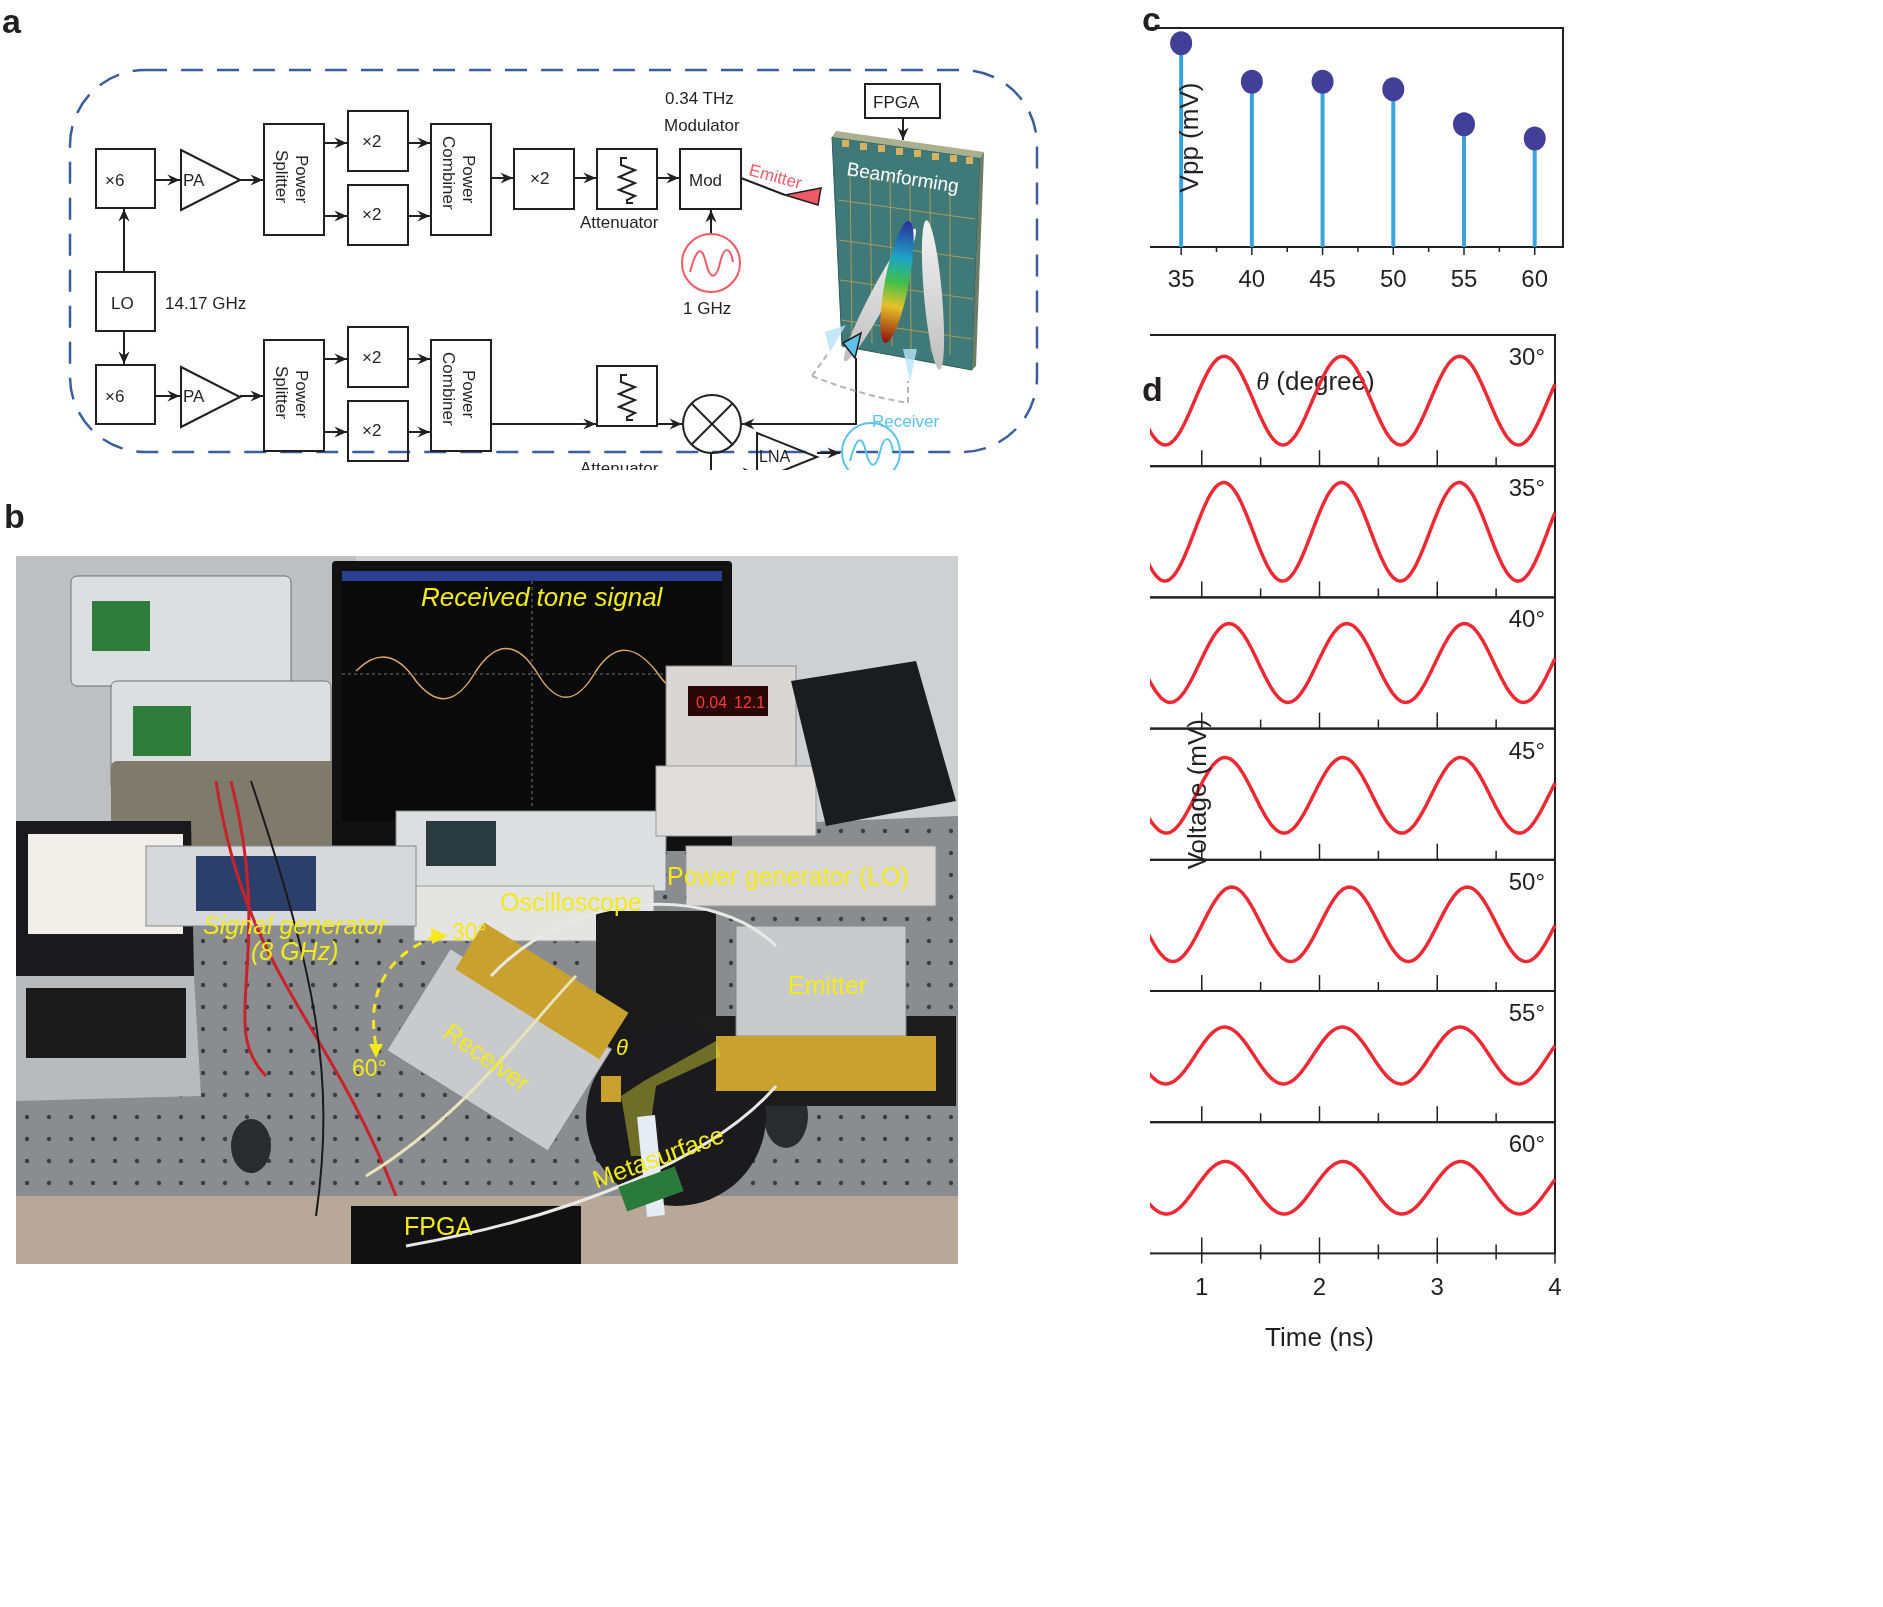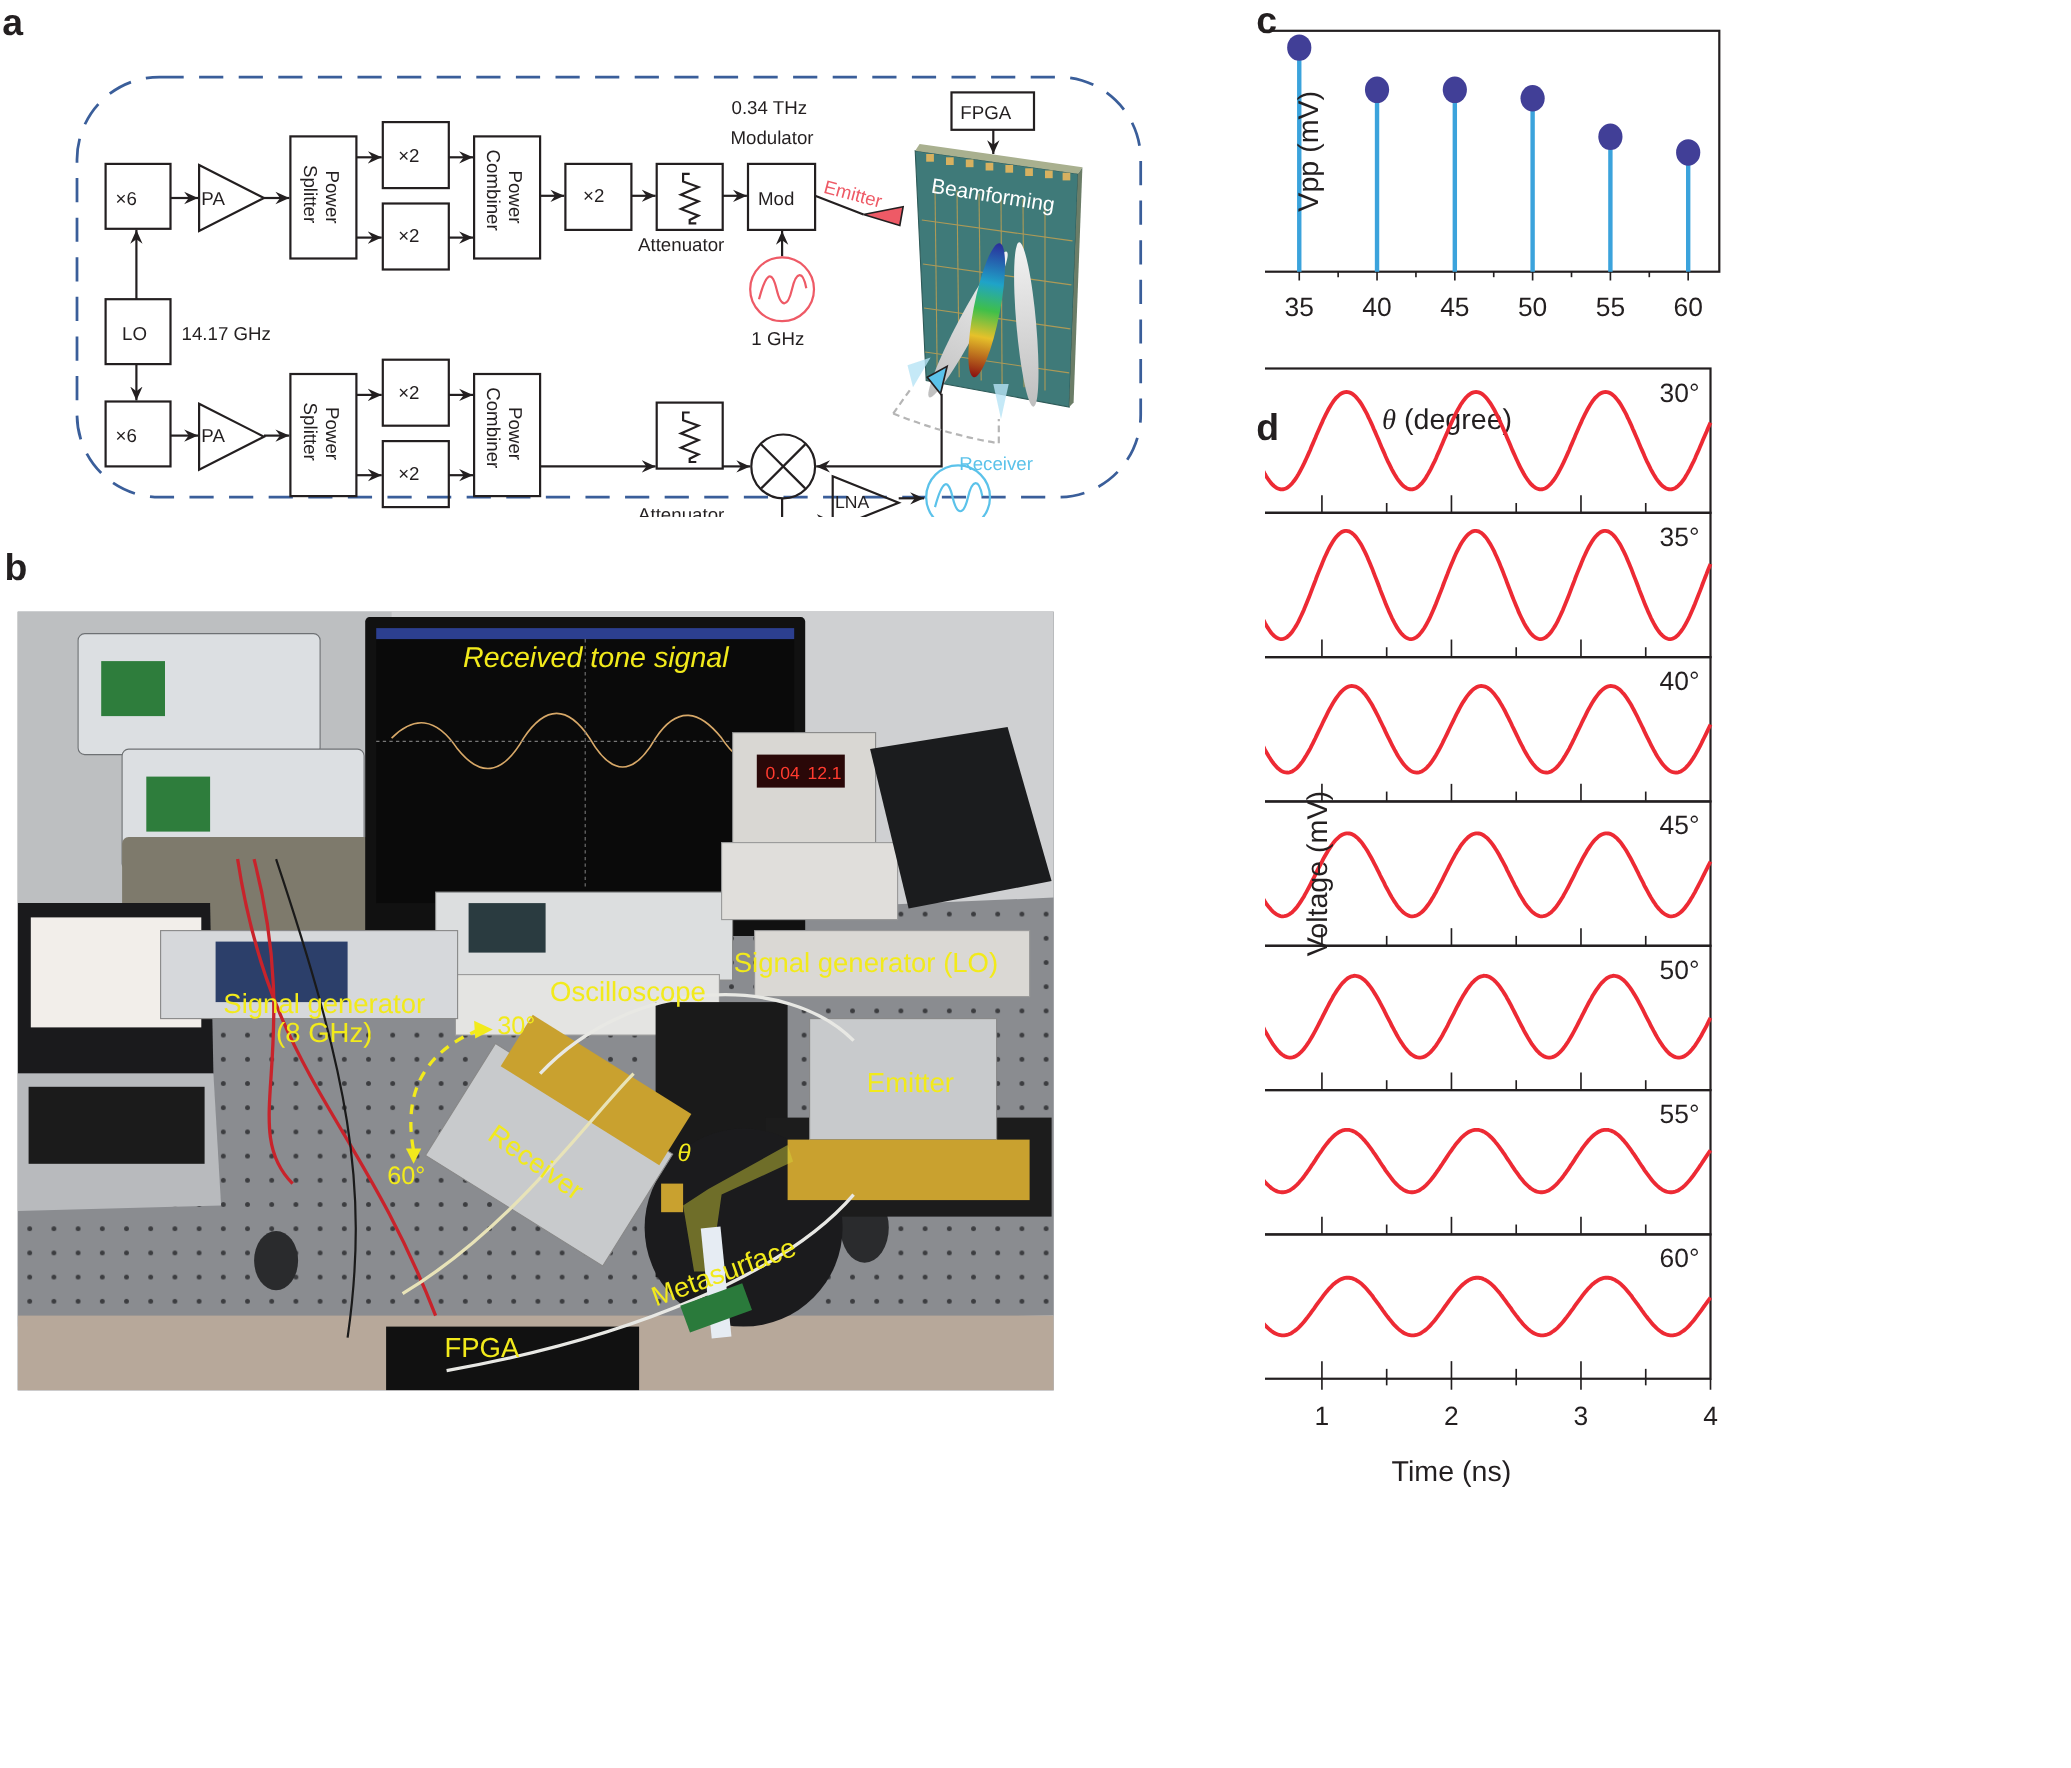--- a/index.html
+++ b/index.html
@@ -260,26 +260,26 @@
     <path d="M235,225 C300,420 320,520 300,660" stroke="#1a1a1a" stroke-width="2" fill="none"></path>
     <path d="M350,620 C450,560 520,460 560,420" stroke="#e8e3b8" stroke-width="3" fill="none"></path>
     <path d="M390,690 C560,660 700,600 760,530" stroke="#e8e8e4" stroke-width="3" fill="none"></path>
     <path d="M475,420 C560,330 700,330 760,390" stroke="#e8e8e4" stroke-width="3" fill="none"></path>
 
     <path d="M630,560 L640,660" stroke="#e6ecf3" stroke-width="18" fill="none"></path>
     <rect x="605" y="620" width="60" height="26" fill="#2a7a3b" transform="rotate(-20 635 633)"></rect>
   </svg>
 
   <div class="ph-label" style="left:405px;top:28px;font-size:26px;font-style:italic;">Received tone signal</div>
-  <div class="ph-label" style="left:187px;top:344px;font-size:25px;">
+  <div class="ph-label" style="left:187px;top:356px;font-size:25px;font-style:italic;">
     <div>Signal generator</div>
     <div>(8 GHz)</div>
   </div>
   <div class="ph-label" style="left:484px;top:333px;font-size:25px;">Oscilloscope</div>
-  <div class="ph-label" style="left:651px;top:307px;font-size:25px;">Signal generator (LO)</div>
+  <div class="ph-label" style="left:651px;top:307px;font-size:25px;">Power generator (LO)</div>
   <div class="ph-label" style="left:436px;top:364px;font-size:23px;">30°</div>
   <div class="ph-label" style="left:336px;top:500px;font-size:23px;">60°</div>
   <div class="ph-label" style="left:438px;top:462px;font-size:25px;transform:rotate(35deg);transform-origin:left top;">Receiver</div>
   <div class="ph-label" style="left:772px;top:416px;font-size:25px;">Emitter</div>
   <div class="ph-label" style="left:600px;top:480px;font-size:22px;font-style:italic;">θ</div>
   <div class="ph-label" style="left:573px;top:612px;font-size:25px;transform:rotate(-20deg);transform-origin:left top;">Metasurface</div>
   <div class="ph-label" style="left:388px;top:657px;font-size:25px;">FPGA</div>
 </div>
 
 <svg id="chartC" style="position:absolute;left:1150px;top:0;" width="733" height="400" viewBox="1150 0 733 400">

